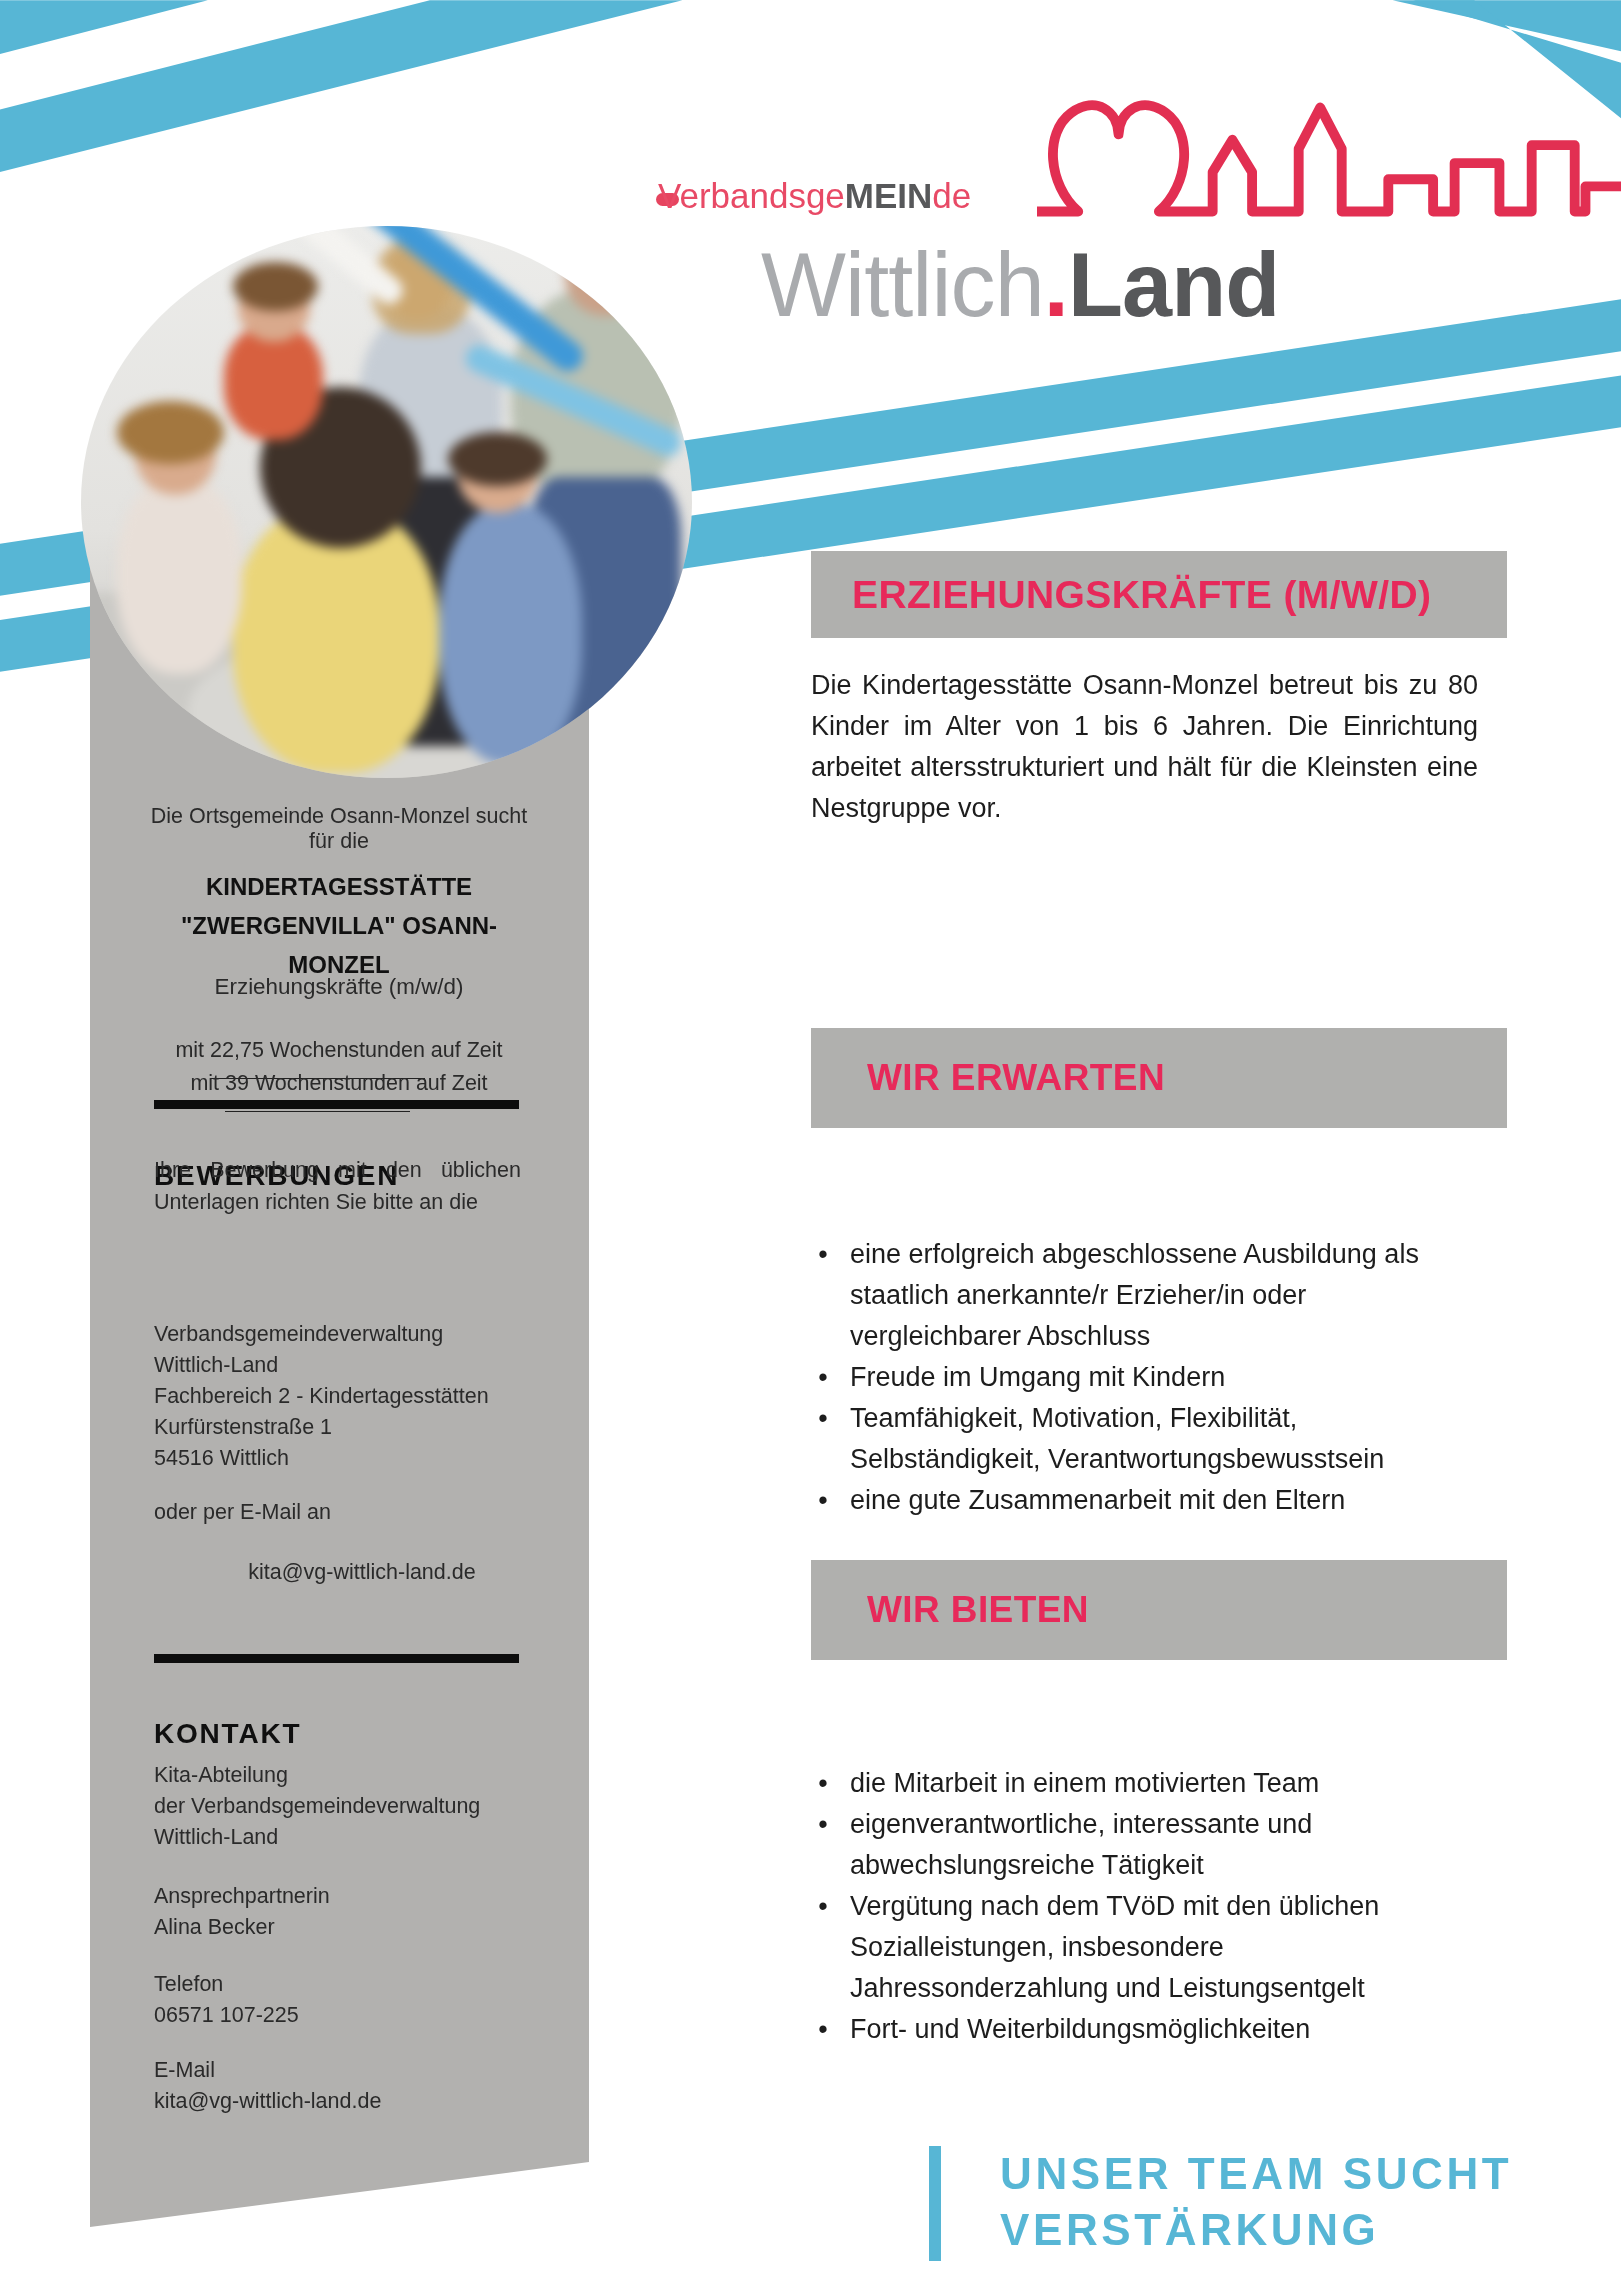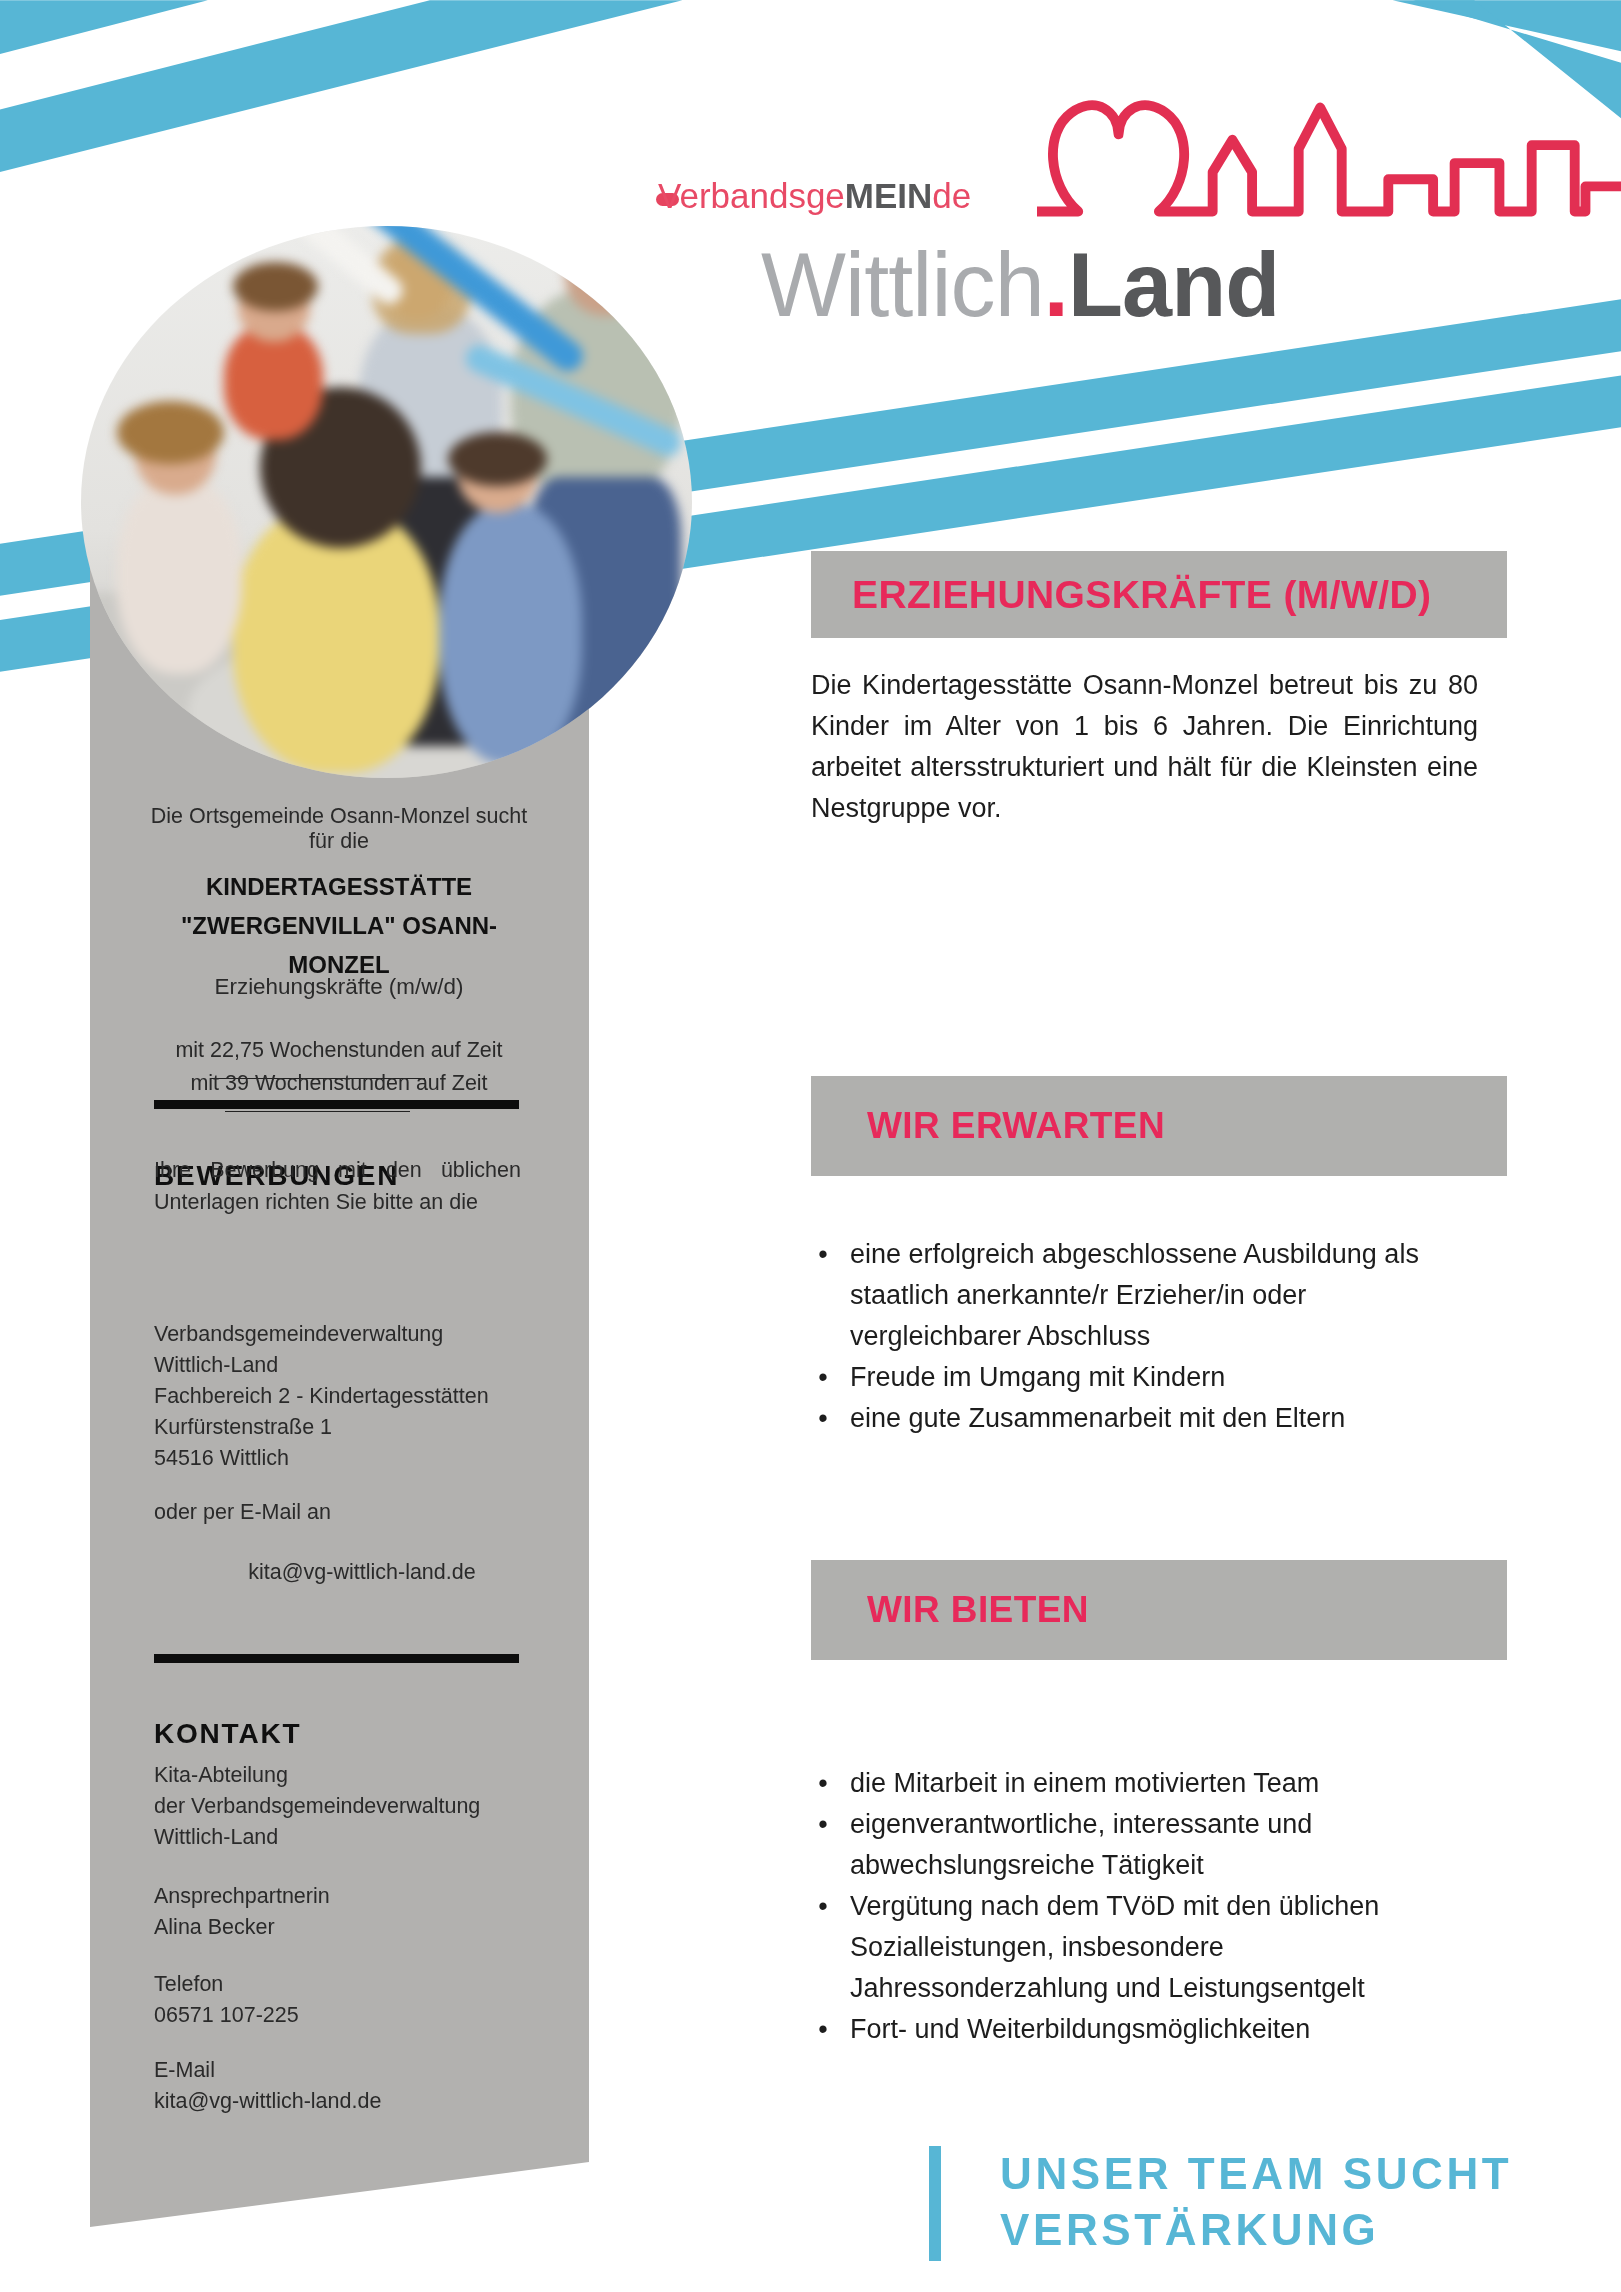--- a/index.html
+++ b/index.html
@@ -40,21 +40,21 @@
   .lc-heading{position:absolute;left:154px;font-size:28px;font-weight:800;letter-spacing:1.8px;color:#0f0f0f;z-index:3;}
   .lc-body{position:absolute;left:154px;width:367px;font-size:21.5px;line-height:32px;color:#2a2a2a;z-index:3;}
   .lc-just{text-align:justify;}
   .addr{ text-align:left;line-height:31px;}
 
   
   .hbox{position:absolute;left:811px;width:696px;background:#b0b0ae;display:flex;align-items:center;z-index:3;}
   .hbox span{font-weight:800;color:#e7295a;letter-spacing:0.4px;}
   #title-box{top:551px;height:87px;}
   #title-box span{font-size:39px;padding-left:41px;}
-  #expect-box{top:1028px;height:100px;margin-top:48px;}
+  #expect-box{top:1028px;height:100px;}
   #offer-box{top:1560px;height:100px;}
   #expect-box span,#offer-box span{font-size:37px;padding-left:56px;}
 
   .rc-para{position:absolute;left:811px;top:665px;width:667px;font-size:27px;line-height:41px;
            text-align:justify;color:#1d1d1d;z-index:3;}
   ul.rc-list{position:absolute;left:811px;width:627px;margin:0;padding:0;list-style:none;z-index:3;}
   ul.rc-list li{position:relative;padding-left:39px;font-size:27px;line-height:41px;color:#1d1d1d;}
   ul.rc-list li::before{content:"•";position:absolute;left:7.2px;top:0;font-size:27px;color:#1d1d1d;}
   #expect-list{top:1234px;}
   #offer-list{top:1763px;}
@@ -181,20 +181,21 @@
     <span>ERZIEHUNGSKRÄFTE (M/W/D)</span>
   </div>
   <div class="rc-para">Die Kindertagesstätte Osann-Monzel betreut bis zu 80 Kinder im Alter von 1 bis 6 Jahren. Die Einrichtung arbeitet altersstrukturiert und hält für die Kleinsten eine Nestgruppe vor.</div>
 
   <div class="hbox" id="expect-box">
     <span>WIR ERWARTEN</span>
   </div>
   <ul class="rc-list" id="expect-list">
     <li>eine erfolgreich abgeschlossene Ausbildung als staatlich anerkannte/r Erzieher/in oder vergleichbarer Abschluss</li>
     <li>Freude im Umgang mit Kindern</li>
+    <li>Teamfähigkeit, Motivation, Flexibilität, Selbständigkeit, Verantwortungsbewusstsein</li>
     <li>eine gute Zusammenarbeit mit den Eltern</li>
   </ul>
 
   <div class="hbox" id="offer-box">
     <span>WIR BIETEN</span>
   </div>
   <ul class="rc-list" id="offer-list">
     <li>die Mitarbeit in einem motivierten Team</li>
     <li>eigenverantwortliche, interessante und abwechslungsreiche Tätigkeit</li>
     <li>Vergütung nach dem TVöD mit den üblichen Sozialleistungen, insbesondere Jahressonderzahlung und Leistungsentgelt</li>

